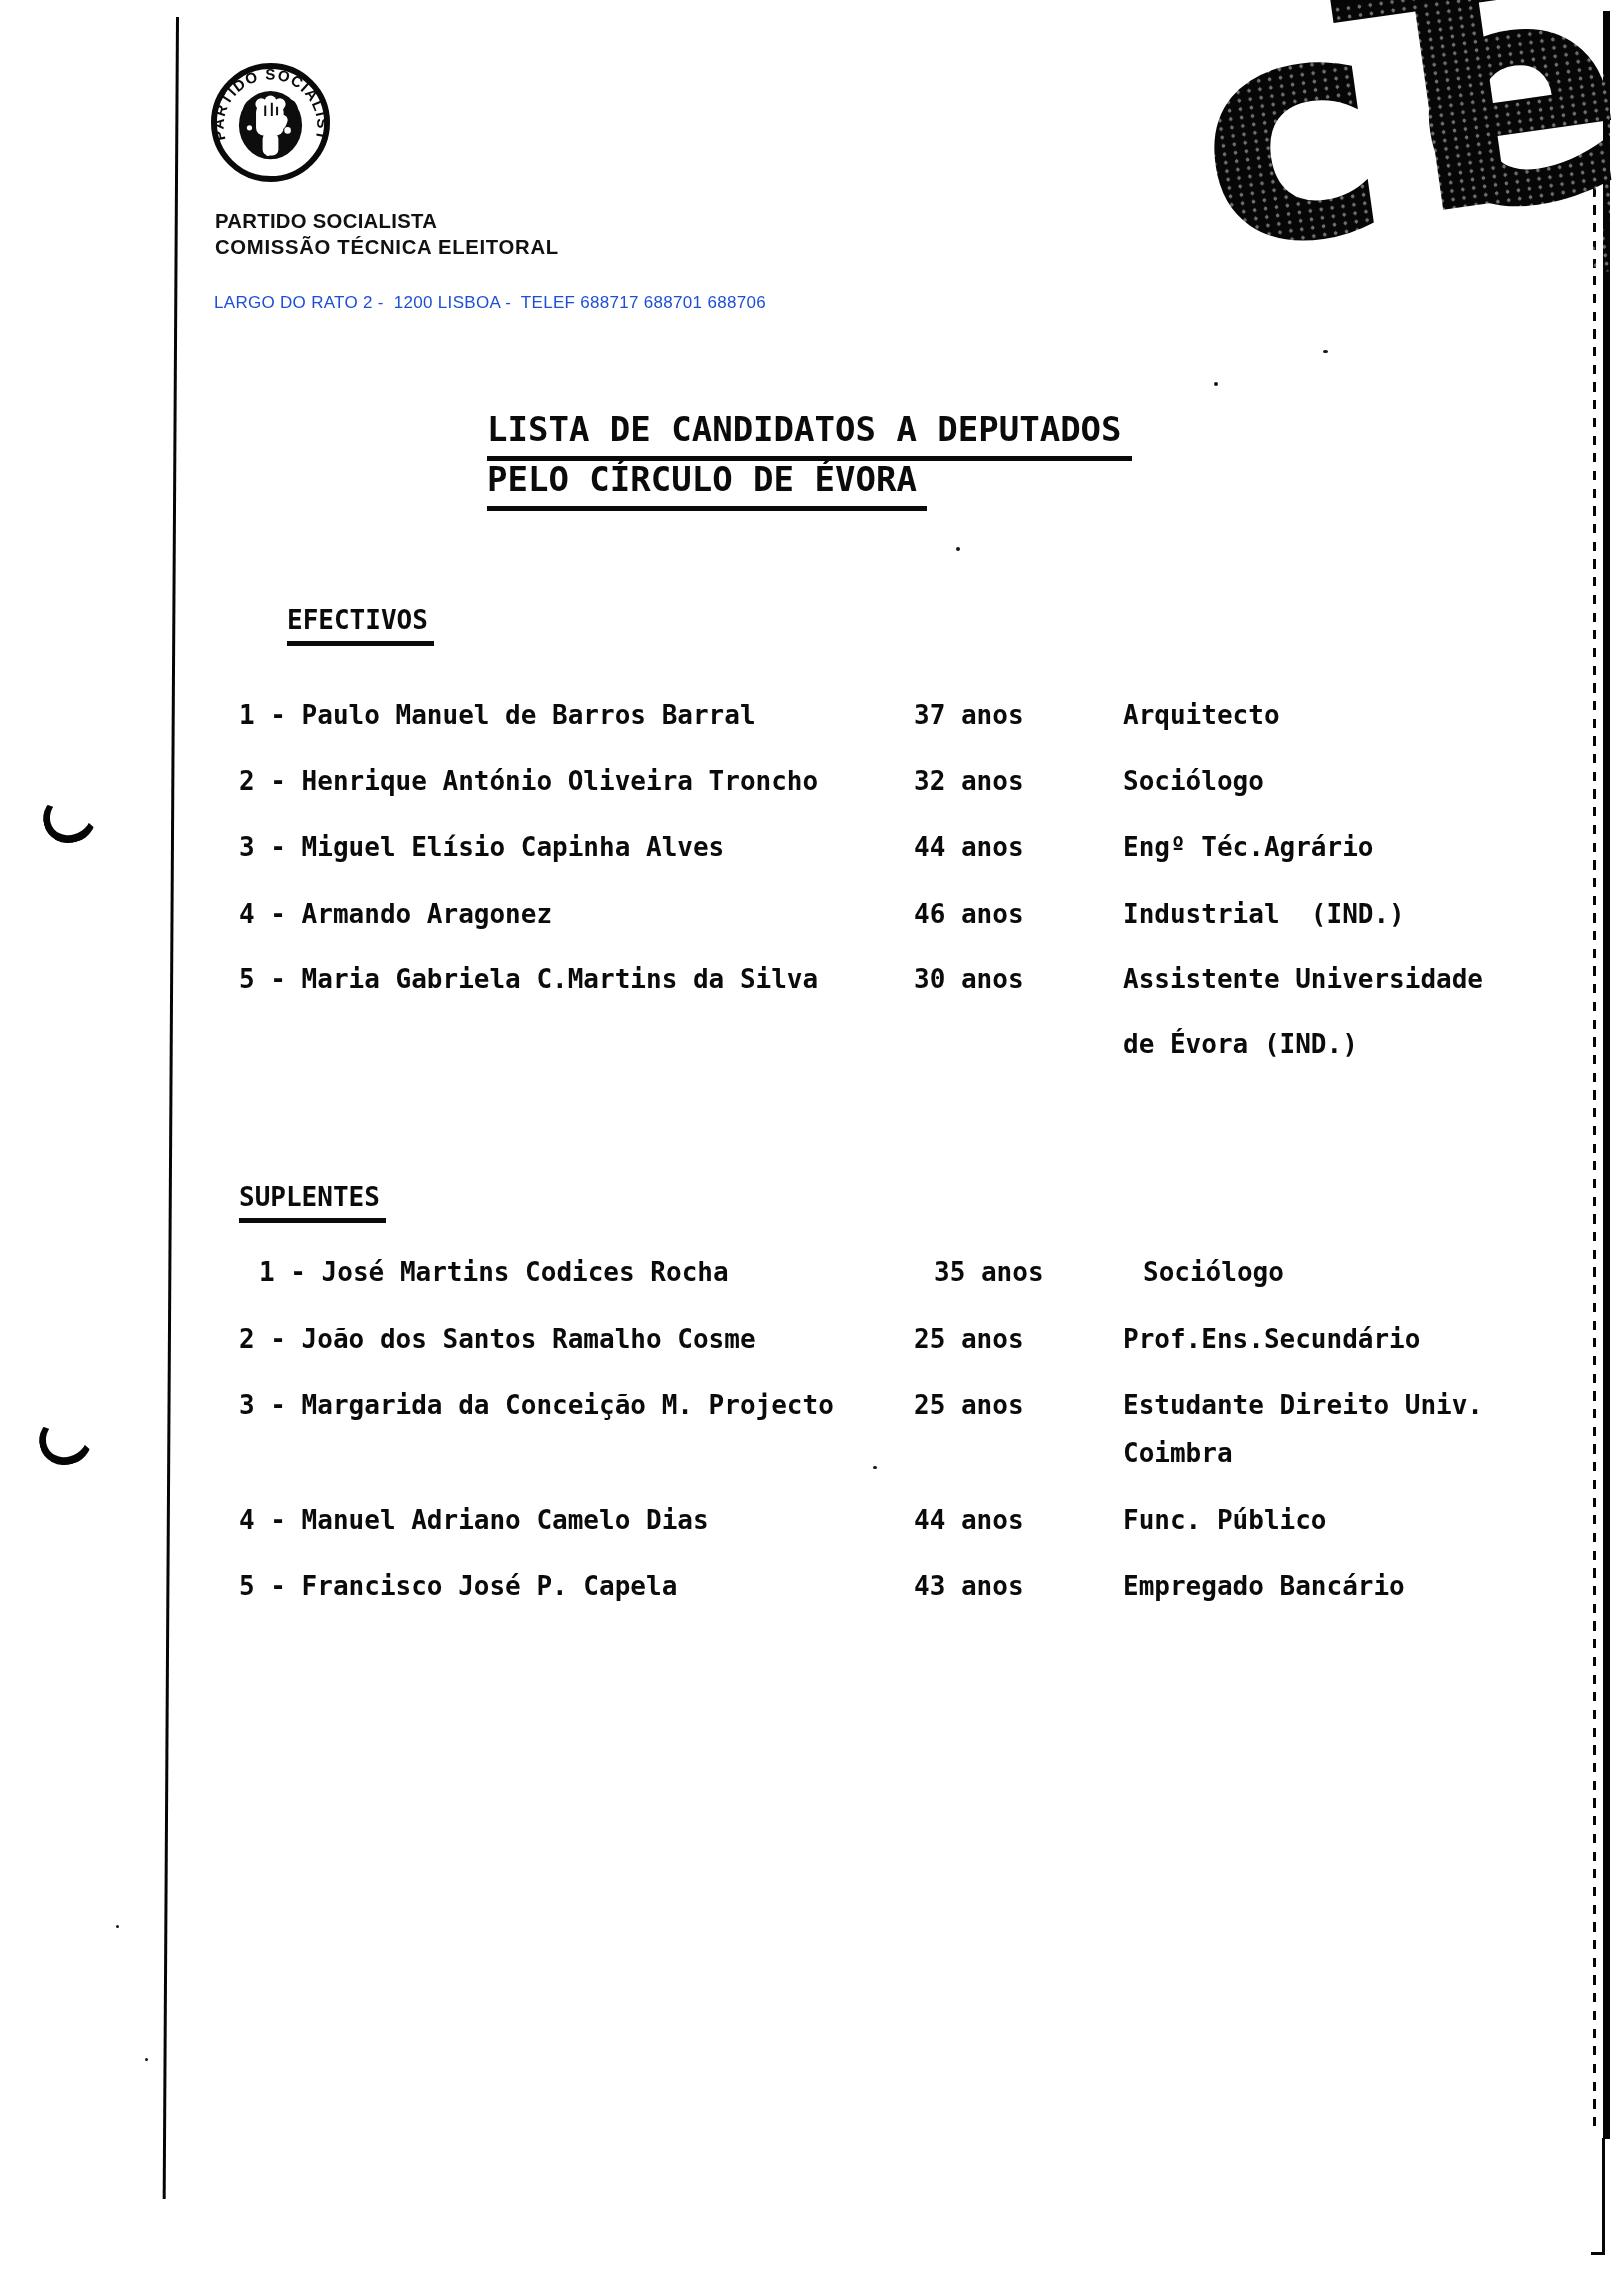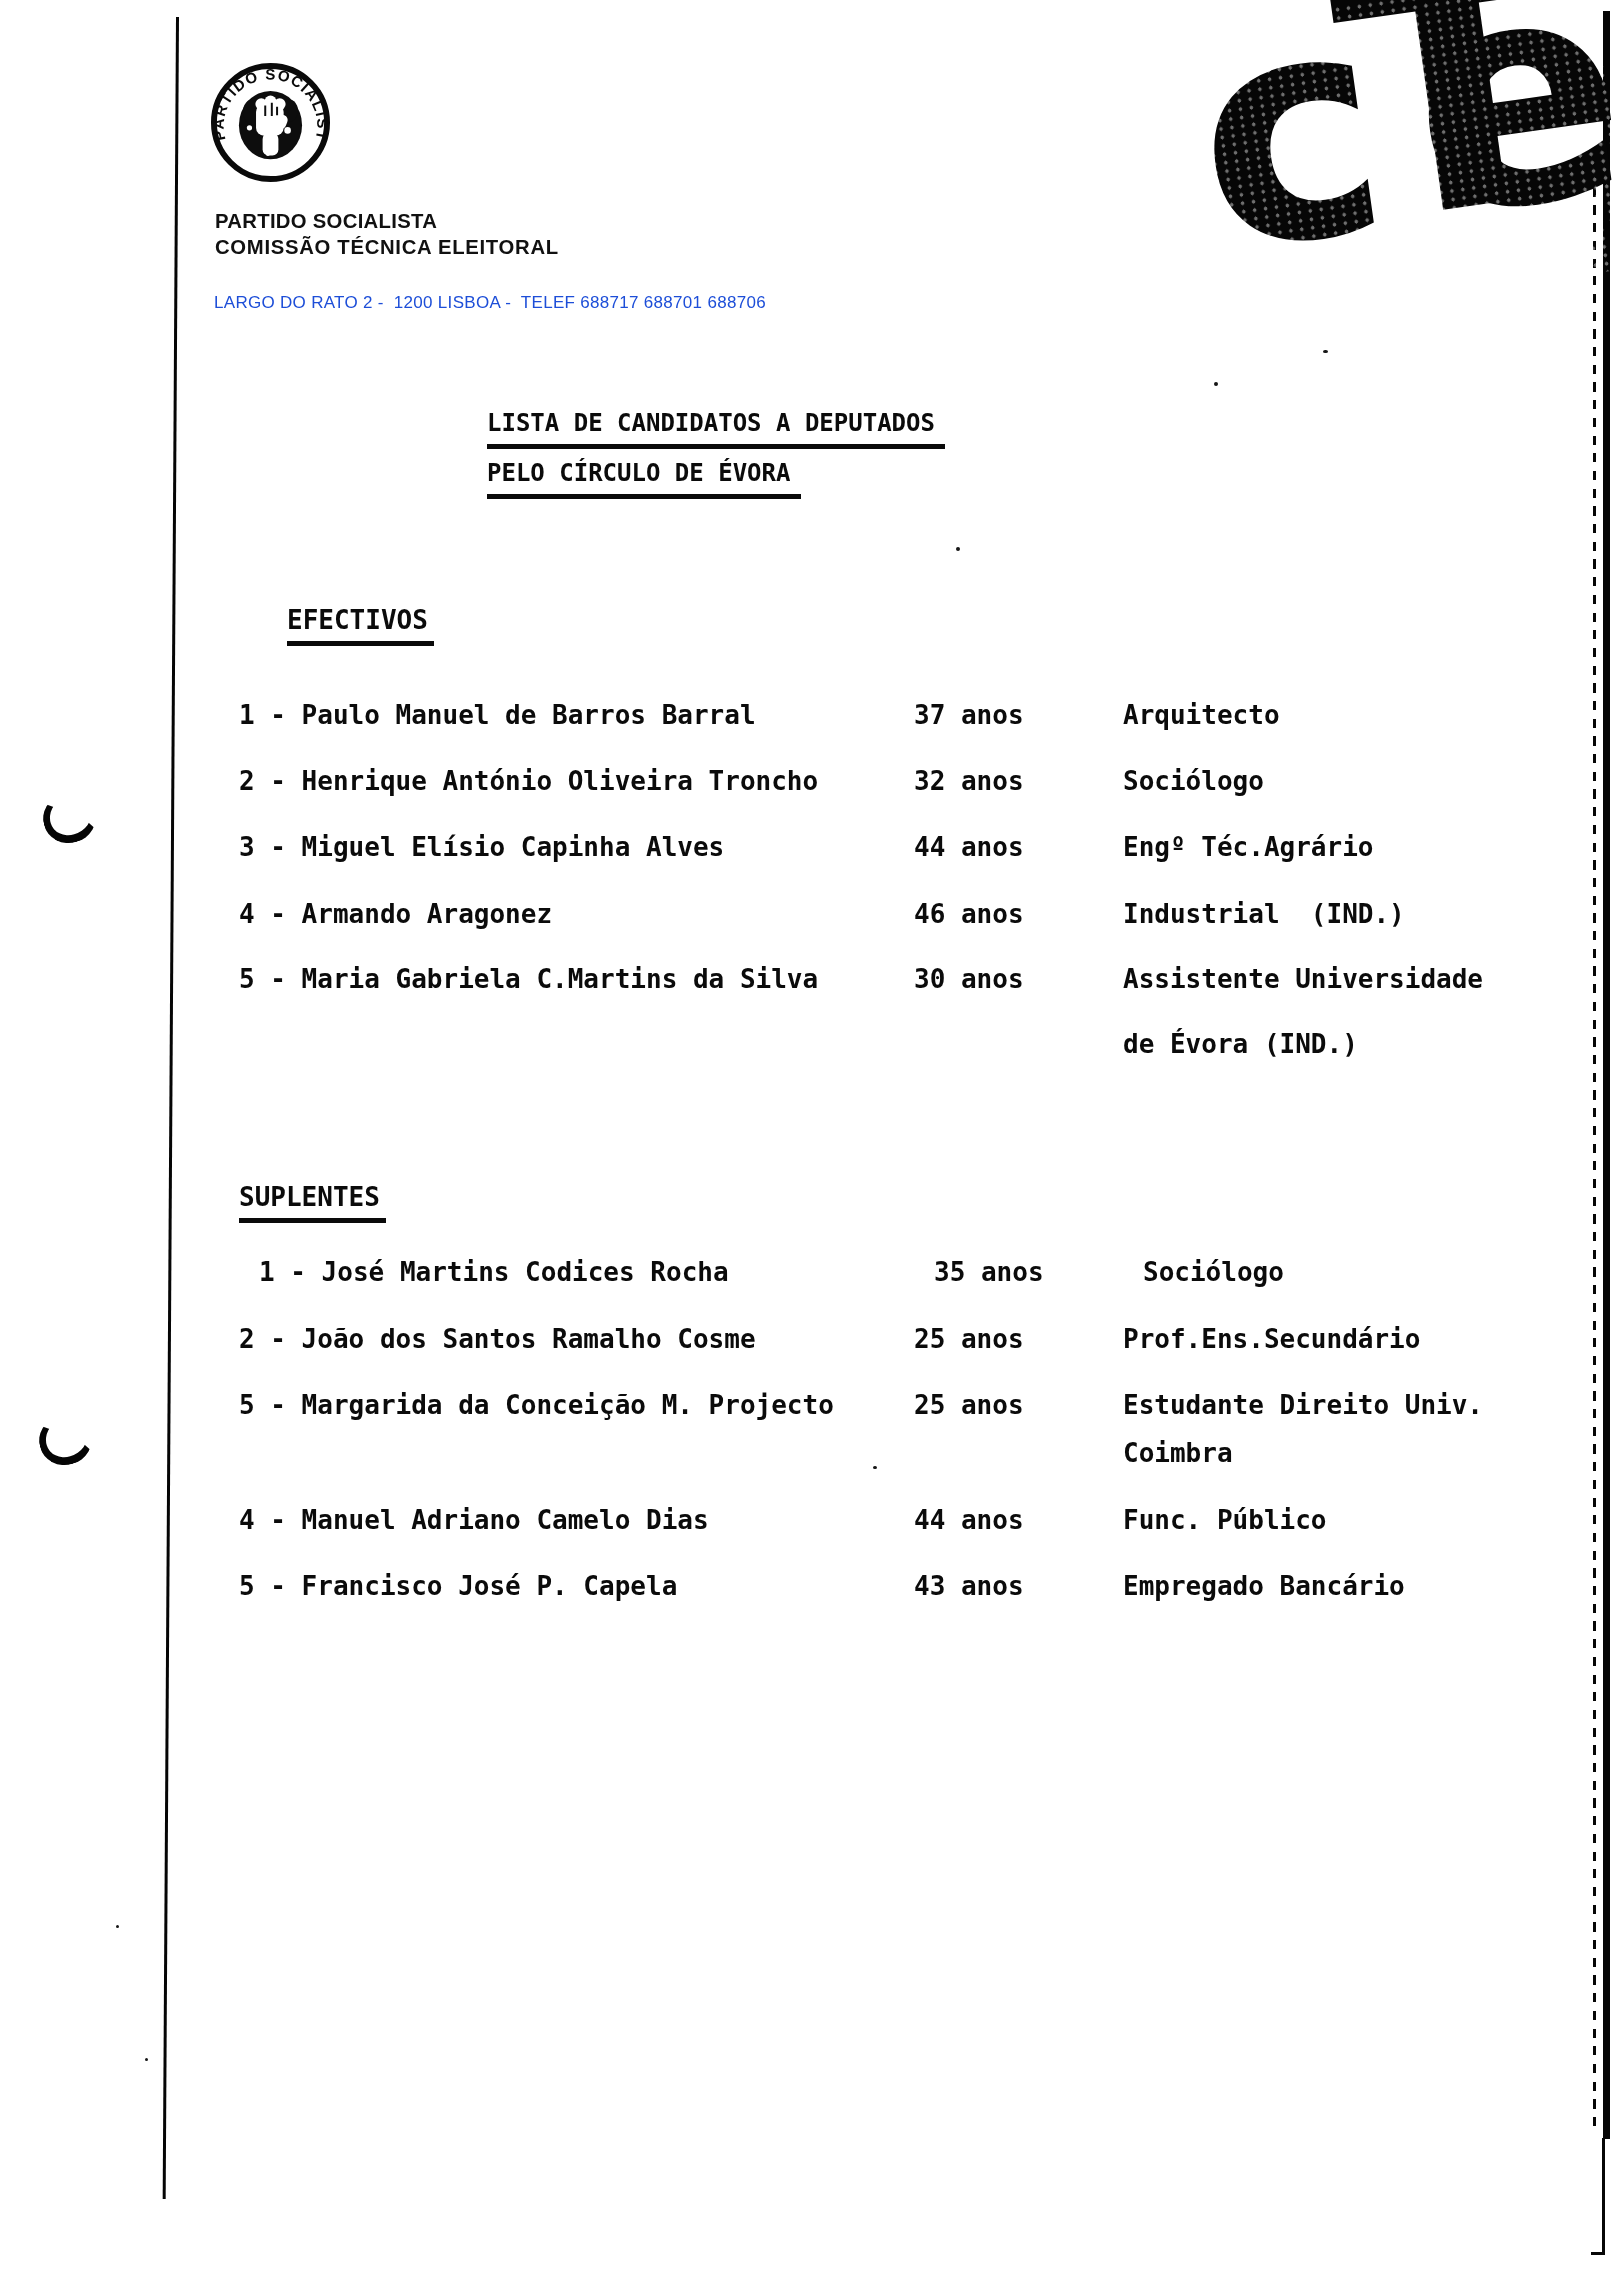--- a/index.html
+++ b/index.html
@@ -21,21 +21,21 @@
   #cte-stamp .glyph{position:absolute;font-family:"DejaVu Sans", sans-serif;
     font-weight:bold;color:#060606;line-height:1;}
   #cte-c{left:-9.2px;top:-42px;font-size:308px;}
   #cte-t{left:139px;top:-79px;font-size:341px;}
   #cte-e{left:208px;top:-46px;font-size:308px;}
   #cte-noise{position:absolute;left:-13px;top:-6.6px;width:419px;height:301px;
     background-image:radial-gradient(circle,#ffffff 26%,rgba(255,255,255,0) 30%);
     background-size:11px 8.5px;opacity:.42;}
   
   .tw{font-family:"DejaVu Sans Mono", monospace;font-weight:bold;color:#0b0b0b;white-space:pre;}
-  .title-line{position:absolute;left:487px;font-size:24px;}
+  .title-line{position:absolute;left:487px;font-size:34px;}
   .title-line .ul{display:inline-block;border-bottom:5.2px solid #0a0a0a;padding:0 10.5px 6.6px 0;}
   #title1{top:409px;}
   #title2{top:459px;}
   .sec-heading{position:absolute;left:239px;font-size:26px;}
   .sec-heading .ul{display:inline-block;border-bottom:5.2px solid #0a0a0a;padding:0 6.6px 5.9px 0;}
   .cand-line{position:absolute;left:0;top:0;width:1614px;height:33px;font-size:26px;}
   .cand-line .cell{position:absolute;top:0;white-space:pre;}
   .cell.name{left:239px;}
   .cell.age{left:914px;}
   .cell.occ{left:1123px;}
@@ -121,18 +121,18 @@
     <div class="sec-heading tw" style="top: 605px; margin-left: 48px;"><span class="ul">EFECTIVOS</span></div>
     <div class="cand-line tw" style="top: 700px;"><span class="cell name">1 - Paulo Manuel de Barros Barral</span><span class="cell age">37 anos</span><span class="cell occ">Arquitecto</span></div>
     <div class="cand-line tw" style="top: 766px;"><span class="cell name">2 - Henrique António Oliveira Troncho</span><span class="cell age">32 anos</span><span class="cell occ">Sociólogo</span></div>
     <div class="cand-line tw" style="top: 832px;"><span class="cell name">3 - Miguel Elísio Capinha Alves</span><span class="cell age">44 anos</span><span class="cell occ">Engº Téc.Agrário</span></div>
     <div class="cand-line tw" style="top: 899px;"><span class="cell name">4 - Armando Aragonez</span><span class="cell age">46 anos</span><span class="cell occ">Industrial  (IND.)</span></div>
     <div class="cand-line tw" style="top: 964px;"><span class="cell name">5 - Maria Gabriela C.Martins da Silva</span><span class="cell age">30 anos</span><span class="cell occ">Assistente Universidade</span></div>
     <div class="cand-line tw" style="top: 1029px;"><span class="cell occ">de Évora (IND.)</span></div>
     <div class="sec-heading tw" style="top: 1158px; margin-top: 24px;"><span class="ul">SUPLENTES</span></div>
     <div class="cand-line tw" style="top: 1257px; margin-left: 20px;"><span class="cell name">1 - José Martins Codices Rocha</span><span class="cell age">35 anos</span><span class="cell occ">Sociólogo</span></div>
     <div class="cand-line tw" style="top: 1324px;"><span class="cell name">2 - João dos Santos Ramalho Cosme</span><span class="cell age">25 anos</span><span class="cell occ">Prof.Ens.Secundário</span></div>
-    <div class="cand-line tw" style="top: 1390px;"><span class="cell name">5 - Margarida da Conceição M. Projecto</span><span class="cell age">25 anos</span><span class="cell occ">Estudante Direito Univ.</span></div>
+    <div class="cand-line tw" style="top: 1390px;"><span class="cell name">3 - Margarida da Conceição M. Projecto</span><span class="cell age">25 anos</span><span class="cell occ">Estudante Direito Univ.</span></div>
     <div class="cand-line tw" style="top: 1438px;"><span class="cell occ">Coimbra</span></div>
     <div class="cand-line tw" style="top: 1505px;"><span class="cell name">4 - Manuel Adriano Camelo Dias</span><span class="cell age">44 anos</span><span class="cell occ">Func. Público</span></div>
     <div class="cand-line tw" style="top: 1571px;"><span class="cell name">5 - Francisco José P. Capela</span><span class="cell age">43 anos</span><span class="cell occ">Empregado Bancário</span></div>
   </div>
 
 
 </body></html>

